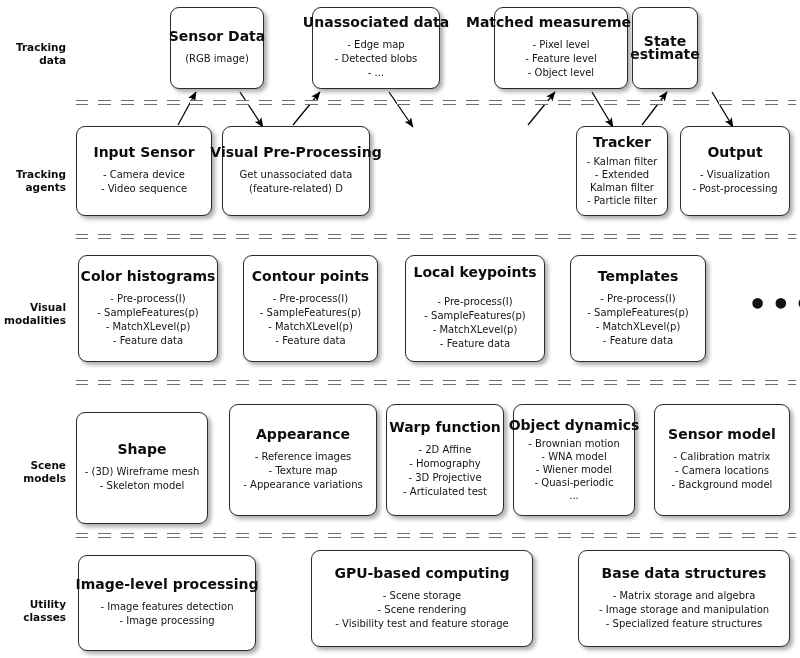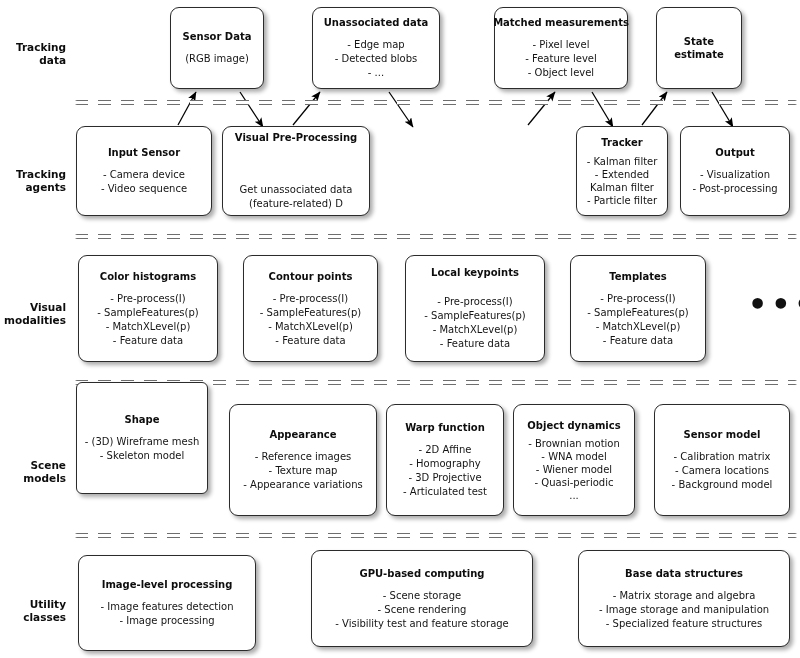--- a/index.html
+++ b/index.html
@@ -40,21 +40,21 @@
     box-shadow: 3px 3px 4px rgba(0,0,0,0.33);
     display: flex;
     flex-direction: column;
     align-items: center;
     justify-content: center;
     padding: 4px 5px;
     text-align: center;
   }
   .box .title {
     font-weight: bold;
-    font-size: 10px;
+    font-size: 14px;
     line-height: 13px;
     color: #0d0d0d;
     white-space: nowrap;
   }
   .box .lines {
     margin-top: 9px;
     font-size: 10px;
     line-height: 14px;
     color: #141414;
   }
@@ -156,21 +156,21 @@
 
   <div class="box" style="left:494px; top:7px; width:134px; height:82px;">
     <div class="title">Matched measurements</div>
     <div class="lines">
       <div>- Pixel level</div>
       <div>- Feature level</div>
       <div>- Object level</div>
     </div>
   </div>
 
-  <div class="box" style="left:656px; top:7px; width:86px; height:82px;">
+  <div class="box" style="left:632px; top:7px; width:66px; height:82px;">
     <div class="title" style="white-space:normal;">
       <span>State</span><br>
       <span>estimate</span>
     </div>
   </div>
 
   <div class="dashed" style="top:100px;"></div>
 
   <div class="row-label" style="left:0px; top:157px;">
     <div>Tracking</div>
@@ -178,21 +178,21 @@
   </div>
 
   <div class="box" style="left:76px; top:126px; width:136px; height:90px;">
     <div class="title">Input Sensor</div>
     <div class="lines">
       <div>- Camera device</div>
       <div>- Video sequence</div>
     </div>
   </div>
 
-  <div class="box" style="left:222px; top:126px; width:148px; height:90px;justify-content:space-between;">
+  <div class="box" style="left:222px; top:126px; width:148px; height:90px;">
     <div class="title">Visual Pre-Processing</div>
     <div class="lines">
       <div>Get unassociated data</div>
       <div>(feature-related) D</div>
     </div>
   </div>
 
 
   <div class="box" style="left:576px; top:126px; width:92px; height:90px;">
     <div class="title">Tracker</div>
@@ -261,21 +261,21 @@
 
   <div class="dots" style="left:748px; top:300px;">•••</div>
 
   <div class="dashed" style="top:380px;"></div>
 
   <div class="row-label" style="left:0px; top:448px;">
     <div>Scene</div>
     <div>models</div>
   </div>
 
-  <div class="box" style="left:76px; top:382px; width:132px; height:112px;border-radius:6px;">
+  <div class="box" style="left:76px; top:412px; width:132px; height:112px;">
     <div class="title">Shape</div>
     <div class="lines">
       <div>- (3D) Wireframe mesh</div>
       <div>- Skeleton model</div>
     </div>
   </div>
 
   <div class="box" style="left:229px; top:404px; width:148px; height:112px;">
     <div class="title">Appearance</div>
     <div class="lines">

